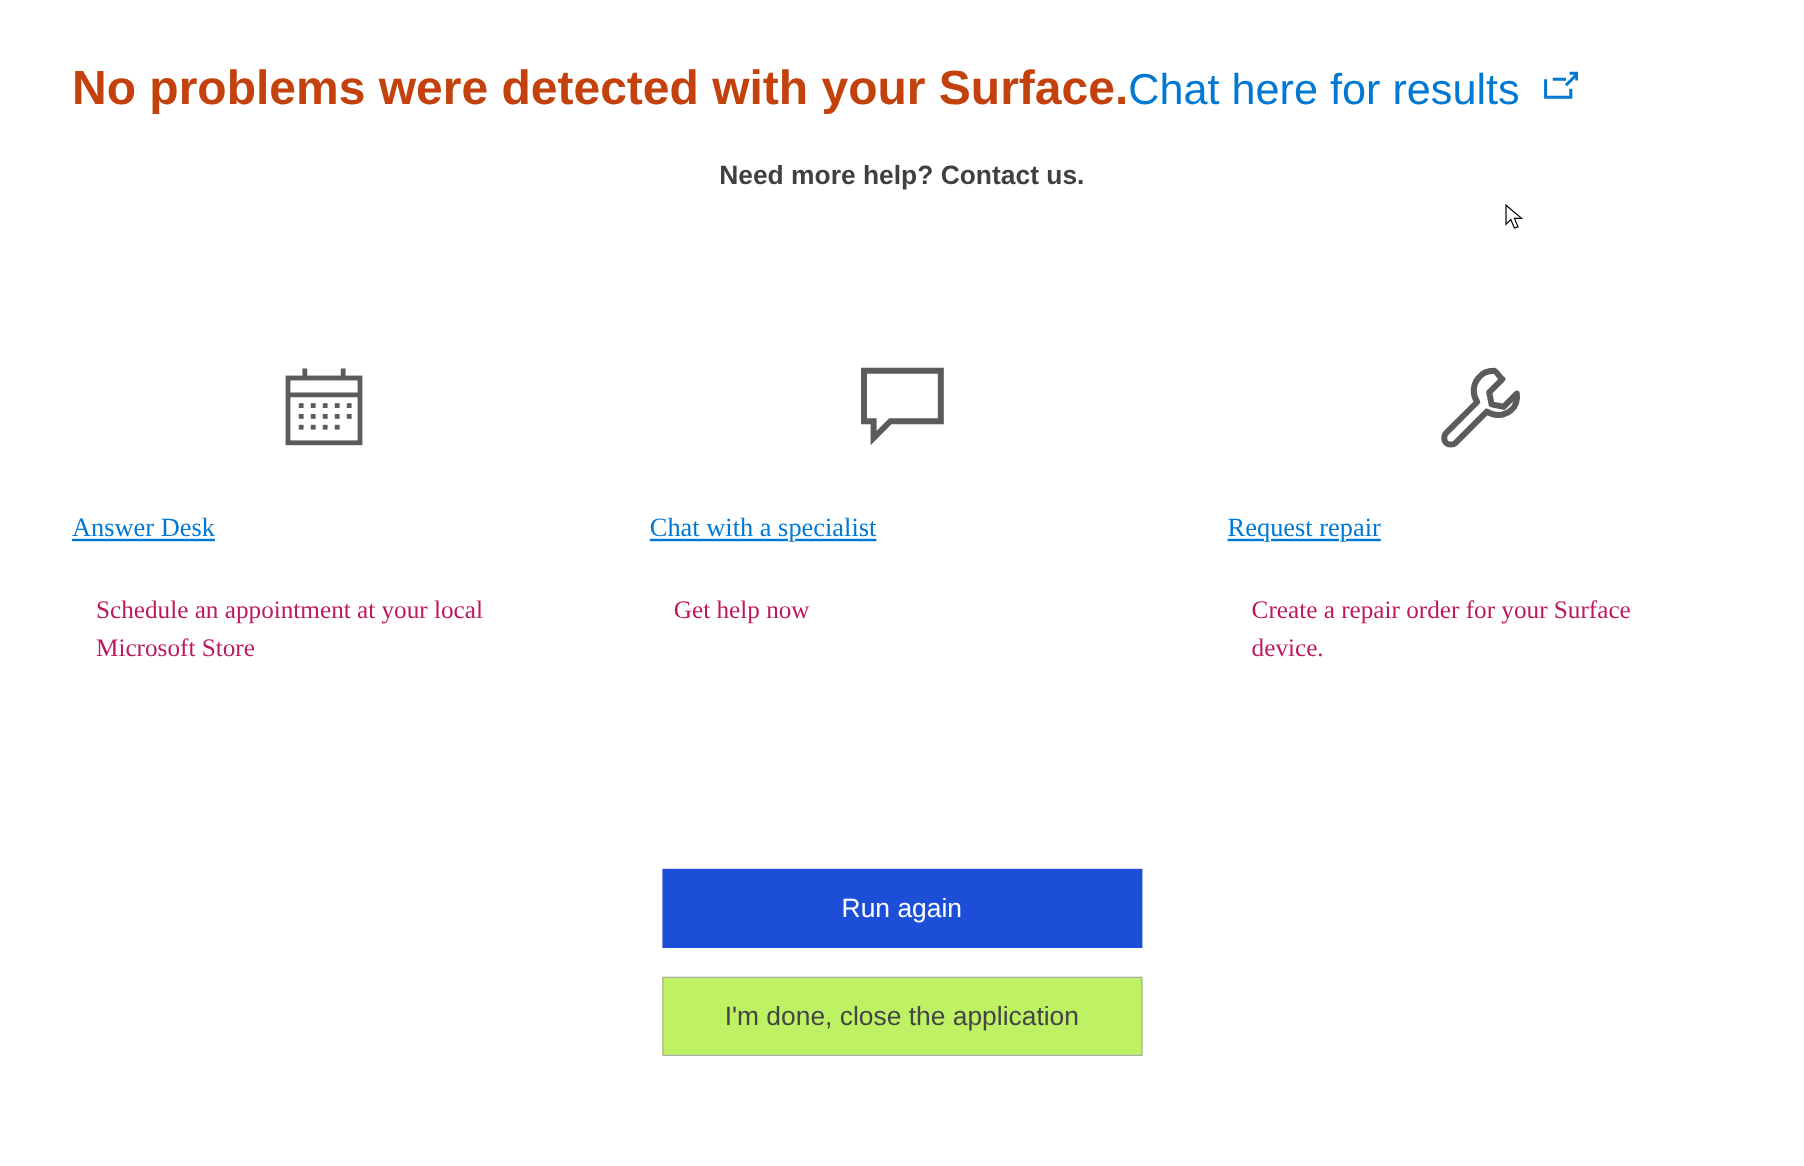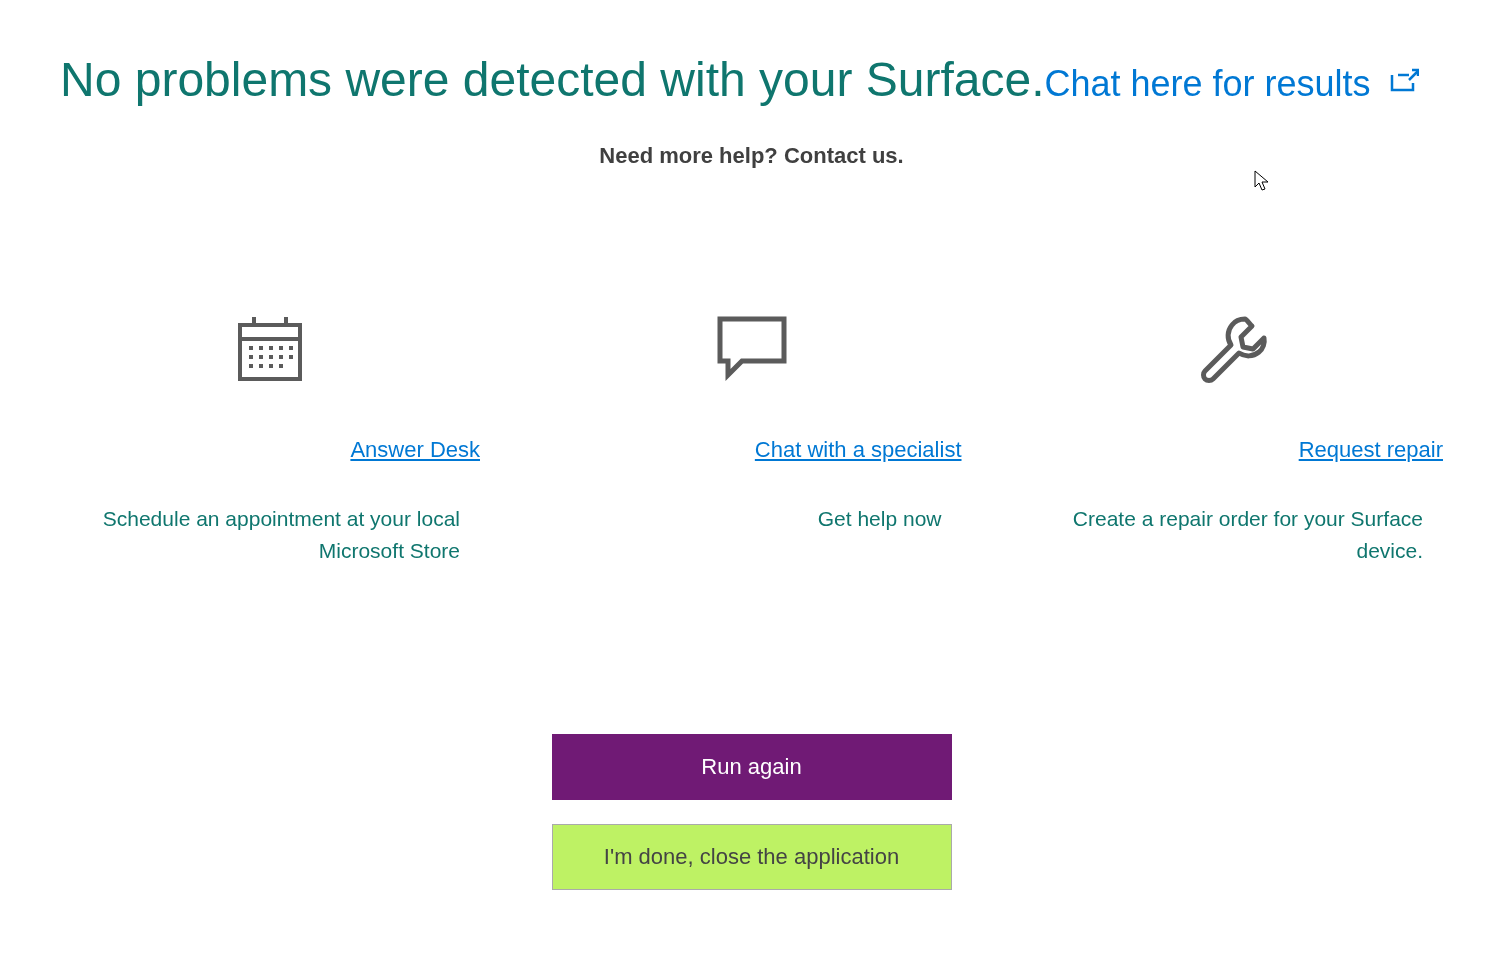--- a/index.html
+++ b/index.html
@@ -15,23 +15,23 @@
     color: #333;
     font-weight: 300;
   }
   .container {
     padding: 52px 60px 0 60px;
   }
   .heading-row {
     white-space: nowrap;
   }
   .heading {
-    font-size: 48px;
-    font-weight: 400;
-    color: #0f766e;
+    font-size: 40px;
+    font-weight: 700;
+    color: #c2410c;
     display: inline;
   }
   .link {
     color: #0078D4;
     text-decoration: none;
     font-size: 36px;
     font-weight: 350;
     display: inline;
     cursor: pointer;
   }
@@ -49,63 +49,64 @@
     margin-top: 36px;
   }
   .cards {
     display: flex;
     justify-content: space-between;
     margin-top: 140px;
     padding: 0 0px;
   }
   .card {
     flex: 1 1 0;
-    text-align: right;
+    text-align: left;
     max-width: 420px;
+    font-family: Liberation Serif, serif;
   }
   .card-icon {
     height: 80px;
     display: flex;
     align-items: center;
     justify-content: center;
     margin-bottom: 48px;
   }
   .card-link {
     color: #0078D4;
     text-decoration: underline;
     font-size: 22px;
     font-weight: 400;
     display: inline-block;
     margin-bottom: 40px;
     cursor: pointer;
   }
   .card-desc {
     font-size: 21px;
-    color: #0f766e;
+    color: #be185d;
     line-height: 1.5;
     font-weight: 400;
     padding: 0 20px;
   }
   .buttons {
     margin-top: 168px;
     display: flex;
     flex-direction: column;
     align-items: center;
     gap: 24px;
   }
   .btn {
     width: 400px;
     height: 66px;
     font-size: 22px;
     font-family: inherit;
     cursor: pointer;
     border: none;
   }
   .btn-primary {
-    background: #701a75;
+    background: #1d4ed8;
     color: #fff;
     font-weight: 400;
   }
   .btn-secondary {
     background: #bef264;
     color: #444;
     border: 1px solid #aaa;
     font-weight: 400;
   }
   .cursor {

